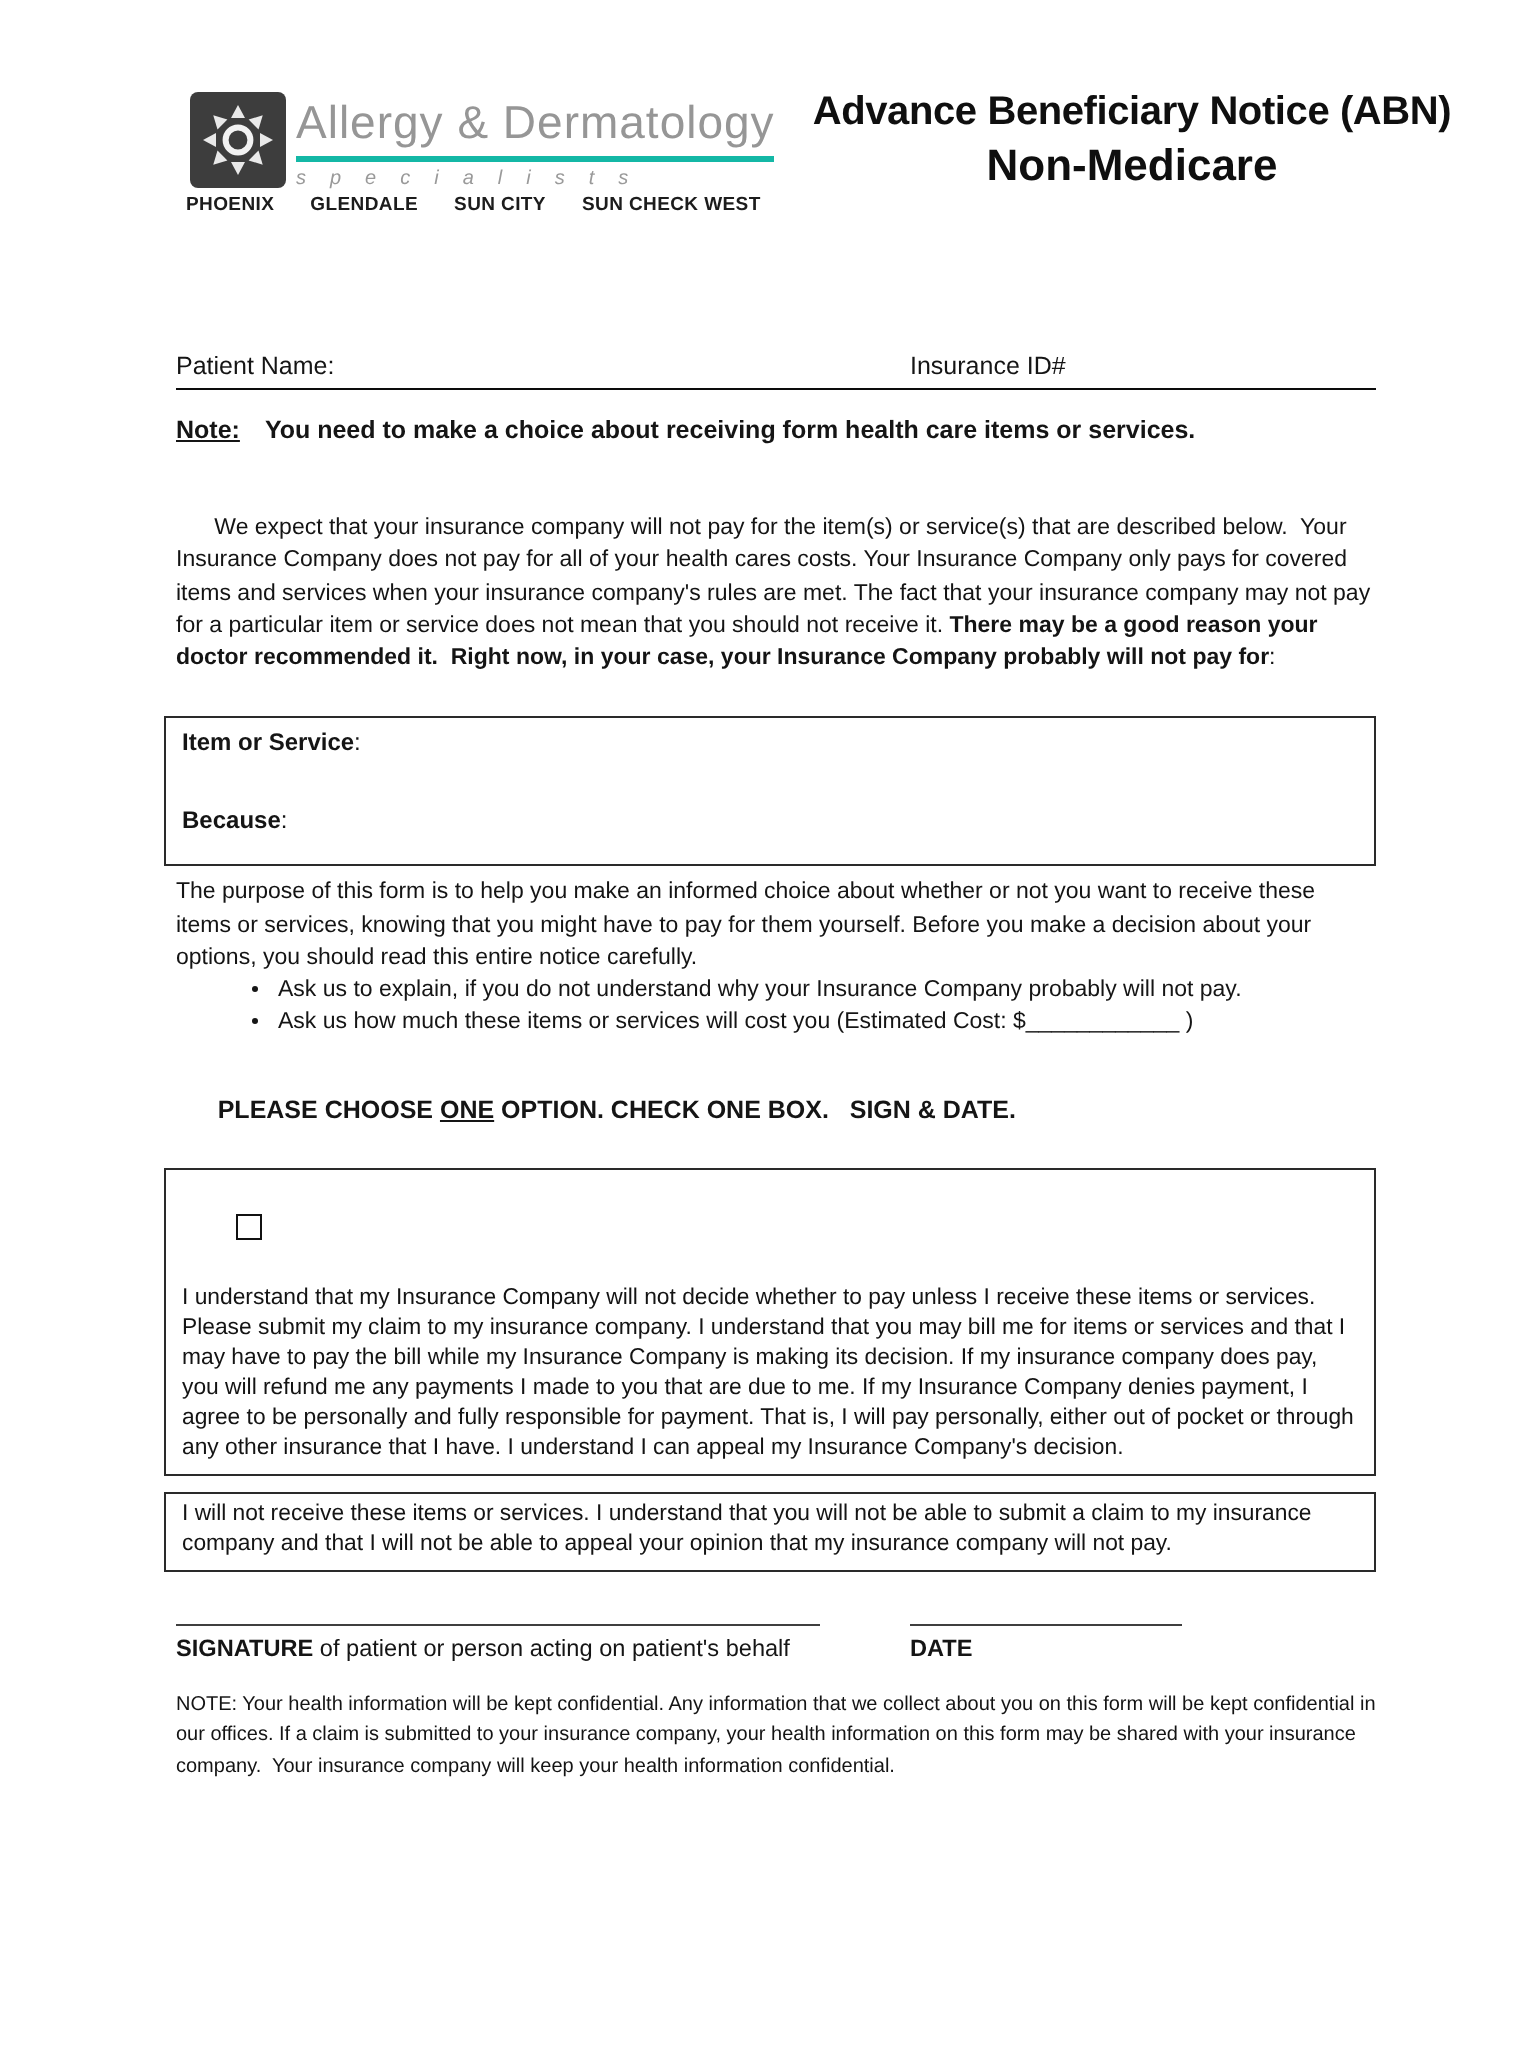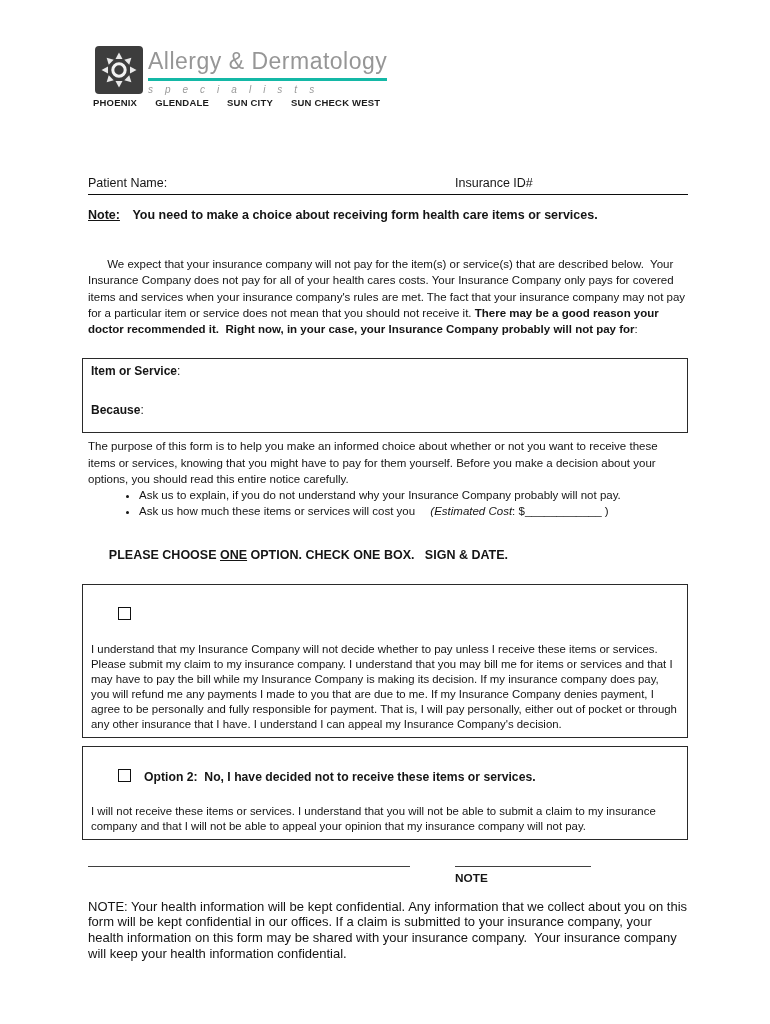--- a/index.html
+++ b/index.html
@@ -26,40 +26,40 @@
   .ins-label{position:absolute;left:367px;top:0;}
   .pn-field{position:absolute;left:92px;top:0;width:270px;height:100%;}
   .ins-field{position:absolute;left:455px;top:0;width:140px;height:100%;}
   .note-line{margin-top:13px;font-size:12.5px;font-weight:bold;margin-left:6px;}
   .note-label{text-decoration:underline;}
   .note-text{margin-left:9px;}
   .body-text{font-size:11.5px;line-height:16.2px;white-space:pre-wrap;color:#141414;}
   .pad{margin-left:6px;}
   .intro{margin-top:18px;}
   .bold{font-weight:bold;}
-  .italic{font-style:italic;margin-left:12px;}
+  .italic{}
   .u{text-decoration:underline;}
   .box{border:1.2px solid #2a2a2a;}
   .item-box{margin-top:5px;height:63px;padding:5px 8px;font-size:12px;}
   .item-because{margin-top:25px;}
   .purpose{margin-top:5px;}
   ul.bullets{margin:0;padding-left:57px;list-style:disc;}
   ul.bullets li{font-size:11.5px;line-height:16.2px;white-space:pre-wrap;}
   .choose-line{margin-top:15px;font-size:12.5px;font-weight:bold;white-space:pre-wrap;margin-left:6px;}
   .opt-box{margin-top:8px;padding:3px 8px 5px 8px;}
   .opt-head{font-size:12.2px;font-weight:bold;line-height:18px;white-space:pre-wrap;}
   .checkbox{display:inline-block;width:11px;height:11px;border:1.6px solid #111;
             margin-right:13px;vertical-align:-1px;background:#fff;}
   .opt-body{font-size:11.4px;line-height:14.9px;white-space:pre-wrap;color:#141414;}
   .sig-row{margin-top:26px;margin-left:6px;display:flex;}
   .sig-block{width:322px;}
   .date-block{width:136px;margin-left:45px;}
   .sig-line{border-top:1.6px solid #3f3f3f;height:4px;}
   .sig-label{font-size:11.8px;}
-  .footer-note{margin-top:14px;font-size:13px;line-height:15.8px;}
+  .footer-note{margin-top:14px;font-size:10px;line-height:15.8px;}
 </style>
 </head>
 <body>
 
 <div class="page">
 
   <div class="abs logo-wrap">
     <span>
       <svg width="48" height="48" viewBox="0 0 48 48">
         <rect x="0" y="0" width="48" height="48" rx="4" fill="#3d3d3d"></rect>
@@ -83,20 +83,24 @@
     <div class="brand-sub">specialists</div>
   </div>
 
   <div class="abs locations">
     <span>PHOENIX</span>
     <span>GLENDALE</span>
     <span>SUN CITY</span>
     <span>SUN CHECK WEST</span>
   </div>
 
+  <div class="abs doc-title">
+    <div class="t1">Advance Beneficiary Notice (ABN)</div>
+    <div class="t2">Non-Medicare</div>
+  </div>
 
   <div class="abs main">
 
     <div class="patient-row">
       <span>Patient Name:</span>
       <span class="pn-field"></span>
       <span class="ins-label">Insurance ID#</span>
       <span class="ins-field"></span>
     </div>
 
@@ -130,32 +134,32 @@
     </div>
 
     <div class="box opt-box">
       <div class="opt-head">
         <span class="checkbox"></span>
       </div>
       <div class="opt-body">I understand that my Insurance Company will not decide whether to pay unless I receive these items or services. Please submit my claim to my insurance company. I understand that you may bill me for items or services and that I may have to pay the bill while my Insurance Company is making its decision. If my insurance company does pay, you will refund me any payments I made to you that are due to me. If my Insurance Company denies payment, I agree to be personally and fully responsible for payment. That is, I will pay personally, either out of pocket or through any other insurance that I have. I understand I can appeal my Insurance Company's decision.</div>
     </div>
 
     <div class="box opt-box">
-      <div class="opt-head">
-        <span class="checkbox"></span><span>Option 2:  No, I have decided not to receive these items or services.</span>
-      </div>
       <div class="opt-body">I will not receive these items or services. I understand that you will not be able to submit a claim to my insurance company and that I will not be able to appeal your opinion that my insurance company will not pay.</div>
     </div>
 
     <div class="sig-row">
       <div class="sig-block">
         <div class="sig-line"></div>
+        <div class="sig-label">
+          <span class="bold">SIGNATURE</span><span> of patient or person acting on patient's behalf</span>
+        </div>
       </div>
       <div class="date-block">
         <div class="sig-line"></div>
-        <div class="sig-label bold">NOTE</div>
+        <div class="sig-label bold">DATE</div>
       </div>
     </div>
 
     <div class="body-text footer-note pad">NOTE: Your health information will be kept confidential. Any information that we collect about you on this form will be kept confidential in our offices. If a claim is submitted to your insurance company, your health information on this form may be shared with your insurance company.  Your insurance company will keep your health information confidential.</div>
 
   </div>
 </div>
 
 </body></html>

